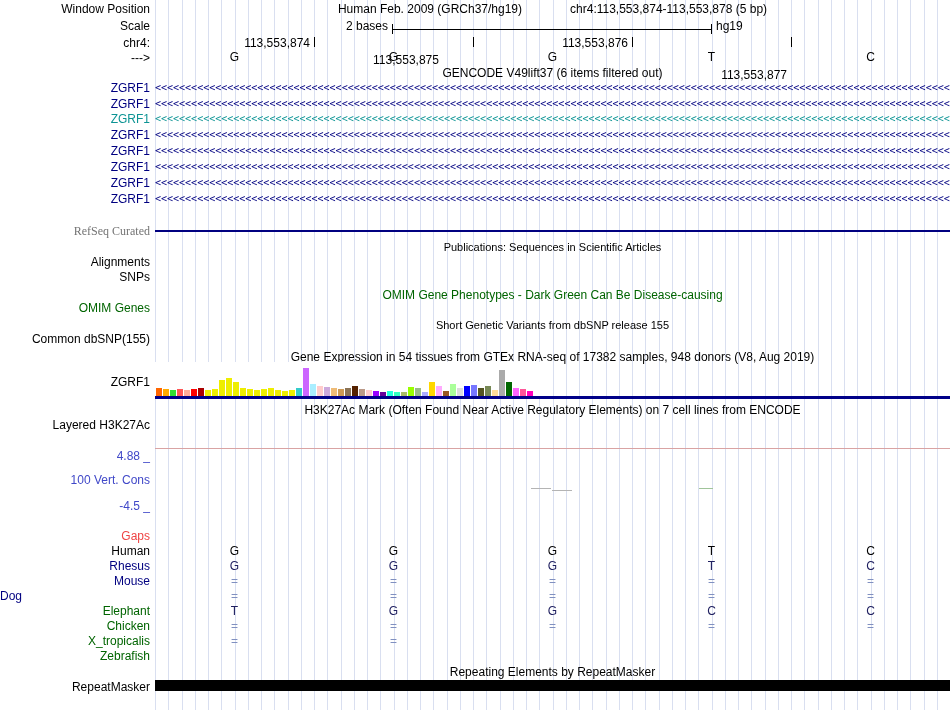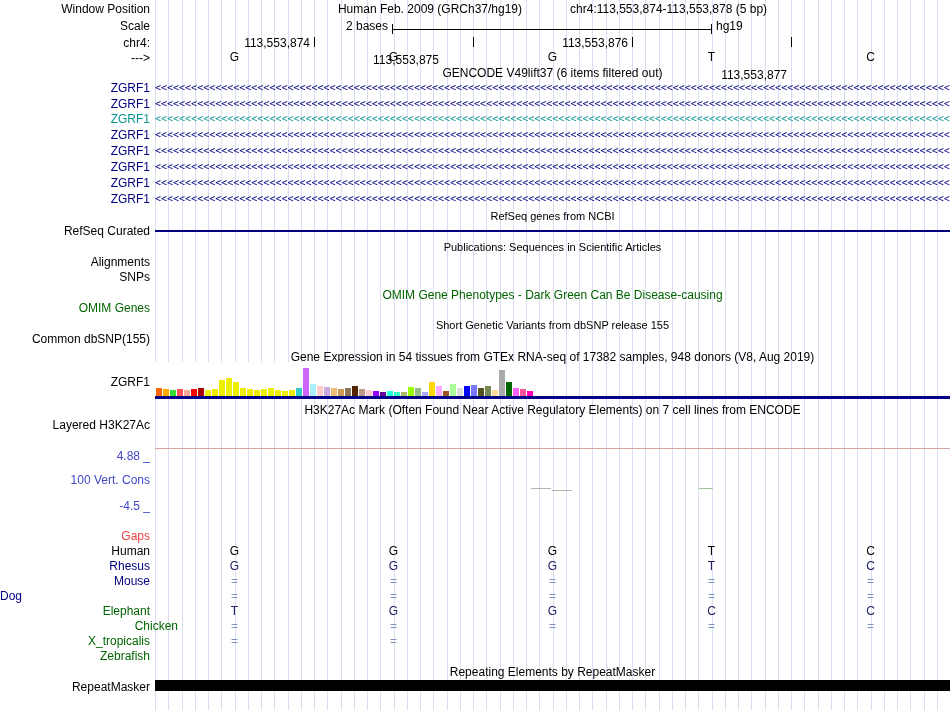--- a/index.html
+++ b/index.html
@@ -4,21 +4,21 @@
 <style>
   html,body { margin:0; padding:0; background:#ffffff; }
   #cv {
     position:relative; width:950px; height:710px; overflow:hidden;
     background:#ffffff; font-family:"Liberation Sans", sans-serif;
     font-size:12px; color:#000;
   }
   .side { position:absolute; left:0; width:150px; text-align:right; height:14px; line-height:14px; white-space:nowrap; }
   .ctr  { position:absolute; left:155px; width:795px; text-align:center; height:14px; line-height:14px; white-space:nowrap; }
   .small { font-size:11px; }
-  .navy { color:#000000; }
+  .navy { color:#737373;font-family:Liberation Serif, serif; }
   .green { color:#006400; }
   .blue { color:#4048c8; }
   .orange { color:#ef4444; }
   .hdr-row { position:absolute; left:155px; width:795px; top:2px; display:flex; justify-content:center; gap:48px; line-height:14px; }
   .shape { position:absolute; }
 </style>
 </head>
 <body>
 
 <div id="cv">
@@ -37,21 +37,20 @@
   <div class="shape" style="left:392px; top:29px; width:319px; height:1px; background:#000;"></div>
   <div class="shape" style="left:392px; top:24px; width:1px; height:10px; background:#000;"></div>
   <div class="shape" style="left:711px; top:24px; width:1px; height:10px; background:#000;"></div>
   <div class="shape" style="left:716px; top:19px; line-height:14px;">hg19</div>
 
   <div class="side" style="top:36px">chr4:</div>
   <div class="side" style="top:51px">---&gt;</div>
 
   <div class="ctr" style="top:66px">GENCODE V49lift37 (6 items filtered out)</div>
 
-  <div class="ctr small" style="top:209px">RefSeq genes from NCBI</div>
   <div class="side navy" style="top:224px">RefSeq Curated</div>
   <div class="shape" style="left:155px; top:230px; width:795px; height:2px; background:#000080;"></div>
 
   <div class="ctr small" style="top:240px">Publications: Sequences in Scientific Articles</div>
   <div class="side" style="top:255px">Alignments</div>
   <div class="side" style="top:270px">SNPs</div>
 
   <div class="ctr green" style="top:288px">OMIM Gene Phenotypes - Dark Green Can Be Disease-causing</div>
   <div class="side green" style="top:301px">OMIM Genes</div>
 
@@ -186,21 +185,21 @@
     <div style="position: absolute; line-height: 14px; white-space: nowrap; left: 385.5px; top: 589px; width: 16px; text-align: center; color: rgb(128, 144, 192);">=</div>
     <div style="position: absolute; line-height: 14px; white-space: nowrap; left: 544.5px; top: 589px; width: 16px; text-align: center; color: rgb(128, 144, 192);">=</div>
     <div style="position: absolute; line-height: 14px; white-space: nowrap; left: 703.5px; top: 589px; width: 16px; text-align: center; color: rgb(128, 144, 192);">=</div>
     <div style="position: absolute; line-height: 14px; white-space: nowrap; left: 862.5px; top: 589px; width: 16px; text-align: center; color: rgb(128, 144, 192);">=</div>
     <div style="position: absolute; line-height: 14px; white-space: nowrap; left: 0px; width: 150px; top: 604px; text-align: right; color: rgb(0, 100, 0);">Elephant</div>
     <div style="position: absolute; line-height: 14px; white-space: nowrap; left: 226.5px; top: 604px; width: 16px; text-align: center; color: rgb(32, 32, 96);">T</div>
     <div style="position: absolute; line-height: 14px; white-space: nowrap; left: 385.5px; top: 604px; width: 16px; text-align: center; color: rgb(32, 32, 96);">G</div>
     <div style="position: absolute; line-height: 14px; white-space: nowrap; left: 544.5px; top: 604px; width: 16px; text-align: center; color: rgb(32, 32, 96);">G</div>
     <div style="position: absolute; line-height: 14px; white-space: nowrap; left: 703.5px; top: 604px; width: 16px; text-align: center; color: rgb(32, 32, 96);">C</div>
     <div style="position: absolute; line-height: 14px; white-space: nowrap; left: 862.5px; top: 604px; width: 16px; text-align: center; color: rgb(32, 32, 96);">C</div>
-    <div style="position: absolute; line-height: 14px; white-space: nowrap; left: 0px; width: 150px; top: 619px; text-align: right; color: rgb(0, 100, 0); margin-left: 28px;">Chicken</div>
+    <div style="position: absolute; line-height: 14px; white-space: nowrap; left: 0px; width: 150px; top: 619px; text-align: right; color: rgb(0, 100, 0);">Chicken</div>
     <div style="position: absolute; line-height: 14px; white-space: nowrap; left: 226.5px; top: 619px; width: 16px; text-align: center; color: rgb(128, 144, 192);">=</div>
     <div style="position: absolute; line-height: 14px; white-space: nowrap; left: 385.5px; top: 619px; width: 16px; text-align: center; color: rgb(128, 144, 192);">=</div>
     <div style="position: absolute; line-height: 14px; white-space: nowrap; left: 544.5px; top: 619px; width: 16px; text-align: center; color: rgb(128, 144, 192);">=</div>
     <div style="position: absolute; line-height: 14px; white-space: nowrap; left: 703.5px; top: 619px; width: 16px; text-align: center; color: rgb(128, 144, 192);">=</div>
     <div style="position: absolute; line-height: 14px; white-space: nowrap; left: 862.5px; top: 619px; width: 16px; text-align: center; color: rgb(128, 144, 192);">=</div>
     <div style="position: absolute; line-height: 14px; white-space: nowrap; left: 0px; width: 150px; top: 634px; text-align: right; color: rgb(0, 100, 0);">X_tropicalis</div>
     <div style="position: absolute; line-height: 14px; white-space: nowrap; left: 226.5px; top: 634px; width: 16px; text-align: center; color: rgb(128, 144, 192);">=</div>
     <div style="position: absolute; line-height: 14px; white-space: nowrap; left: 385.5px; top: 634px; width: 16px; text-align: center; color: rgb(128, 144, 192);">=</div>
     <div style="position: absolute; line-height: 14px; white-space: nowrap; left: 0px; width: 150px; top: 649px; text-align: right; color: rgb(0, 100, 0);">Zebrafish</div>
   </div>

